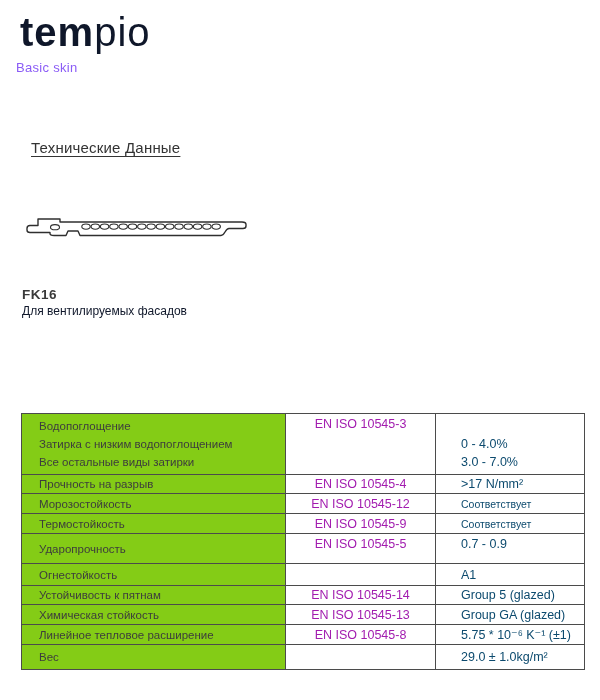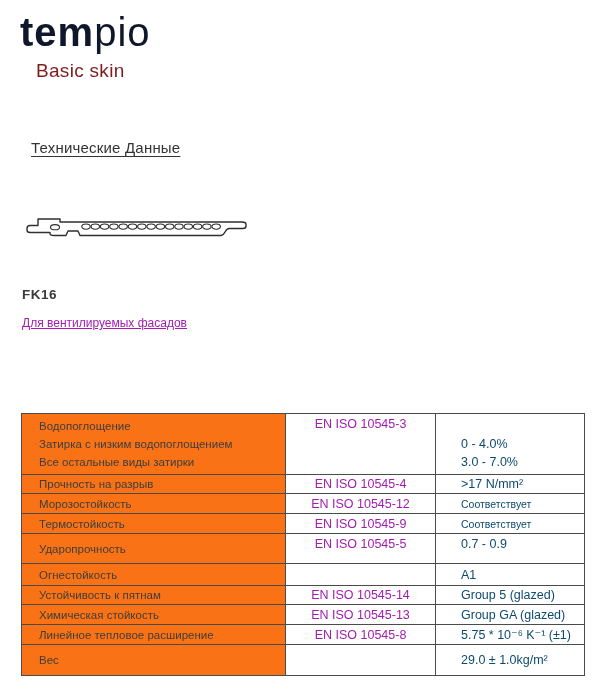--- a/index.html
+++ b/index.html
@@ -5,45 +5,45 @@
   * { margin:0; padding:0; box-sizing:border-box; }
   html,body { background:#ffffff; }
   body {
     width:600px; height:700px; position:relative; overflow:hidden;
     font-family:"Liberation Sans","DejaVu Sans",sans-serif;
     color:#3d3d3d;
   }
   .logo { position:absolute; left:20px; top:10px; font-size:40px; line-height:1.1; color:#0f172a; letter-spacing:1px; }
   .logo .b { font-weight:700; }
   .logo .l { font-weight:400; }
-  .subtitle { position:absolute; left:36px; top:60px; font-size:19px; color:#7f1d1d; letter-spacing:.3px; }
+  .subtitle { position:absolute; left:16px; top:60px; font-size:13px; color:#8b5cf6; letter-spacing:.3px; }
   .section-heading {
     position:absolute; left:31px; top:139px; font-size:15px; color:#333;
     text-decoration:underline; text-underline-offset:3px; letter-spacing:.2px;
   }
   .profile { position:absolute; left:24px; top:212px; width:224px; height:28px; }
   .product-code { position:absolute; left:22px; top:287px; font-size:13.5px; font-weight:700; color:#3a3a3a; letter-spacing:.5px; }
-  .product-desc { position:absolute; left:22px; top:316px; font-size:12px; color:#a21caf;text-decoration:underline; }
+  .product-desc { position:absolute; left:22px; top:304px; font-size:12px; color:#0f172a; }
 
   table.specs {
     position:absolute; left:21px; top:413px; width:563px;
     border-collapse:collapse; table-layout:fixed;
   }
   .specs td { border:1px solid #4b4b4b; vertical-align:middle; }
   .specs col.c1 { width:264px; }
   .specs col.c2 { width:150px; }
   .specs col.c3 { width:149px; }
-  .specs td.prop { background:#f97316; font-size:11.5px; color:#3d3d3d; padding:3px 8px 3px 17px; }
+  .specs td.prop { background:#84cc16; font-size:11.5px; color:#3d3d3d; padding:3px 8px 3px 17px; }
   .specs td.std  { font-size:12.5px; color:#a21caf; text-align:center; padding:2px 4px; }
   .specs td.val  { font-size:12.5px; color:#0c4a6e; padding:2px 4px 2px 25px; }
   .specs td.val.small { font-size:10.5px; }
   .specs tr.r0 { height:57px; } .specs tr.r1 { height:19px; }
   .specs tr.r2, .specs tr.r3, .specs tr.r7, .specs tr.r8 { height:20px; }
   .specs tr.r4 { height:30px; } .specs tr.r5 { height:22px; }
-  .specs tr.r6 { height:18px; } .specs tr.r9 { height:31px; }
+  .specs tr.r6 { height:18px; } .specs tr.r9 { height:25px; }
   .specs tr.r0 td.std, .specs tr.r0 td.val,
   .specs tr.r4 td.std, .specs tr.r4 td.val { vertical-align:top; padding-top:3px; }
   .specs tr.r0 td.prop div, .specs tr.r0 td.val div { line-height:18px; min-height:18px; }
 </style>
 </head>
 <body>
 
 <div class="logo">
   <span class="b">tem</span><span class="l">pio</span>
 </div>

